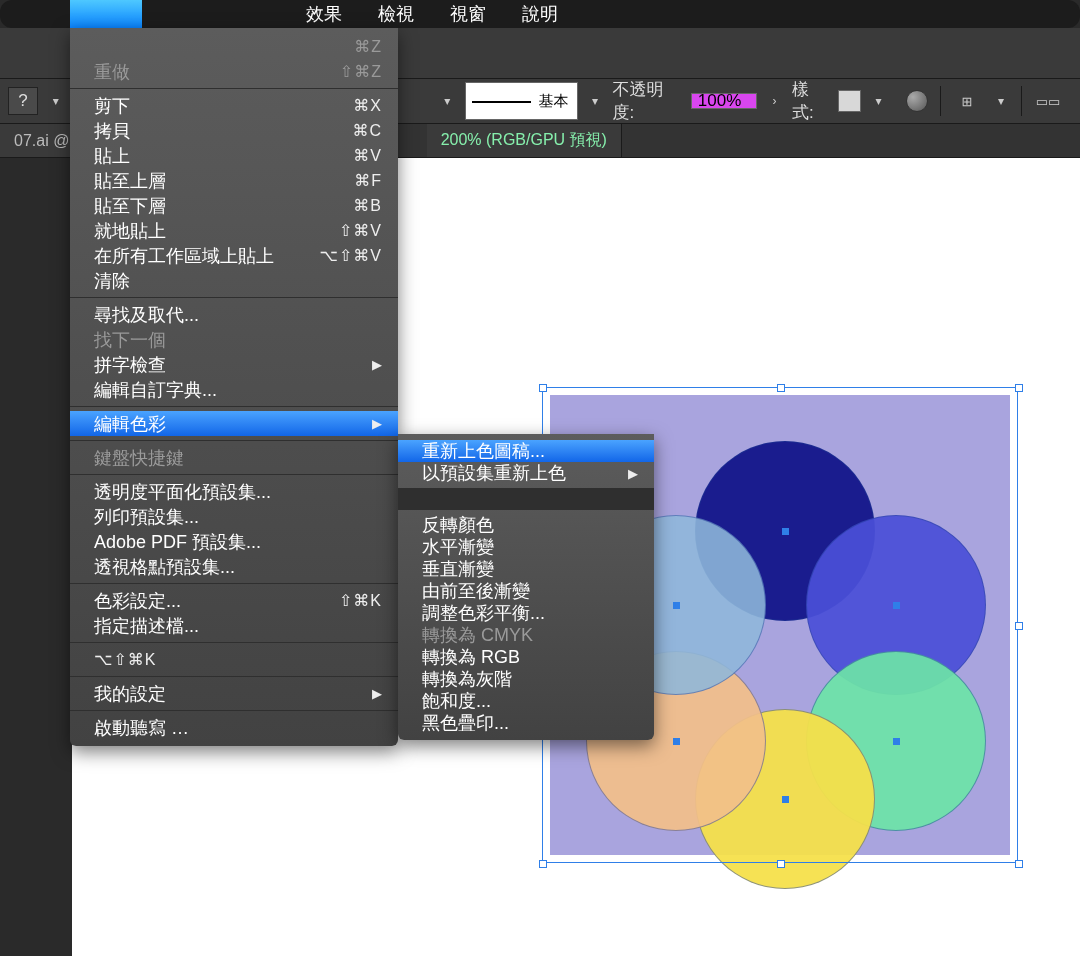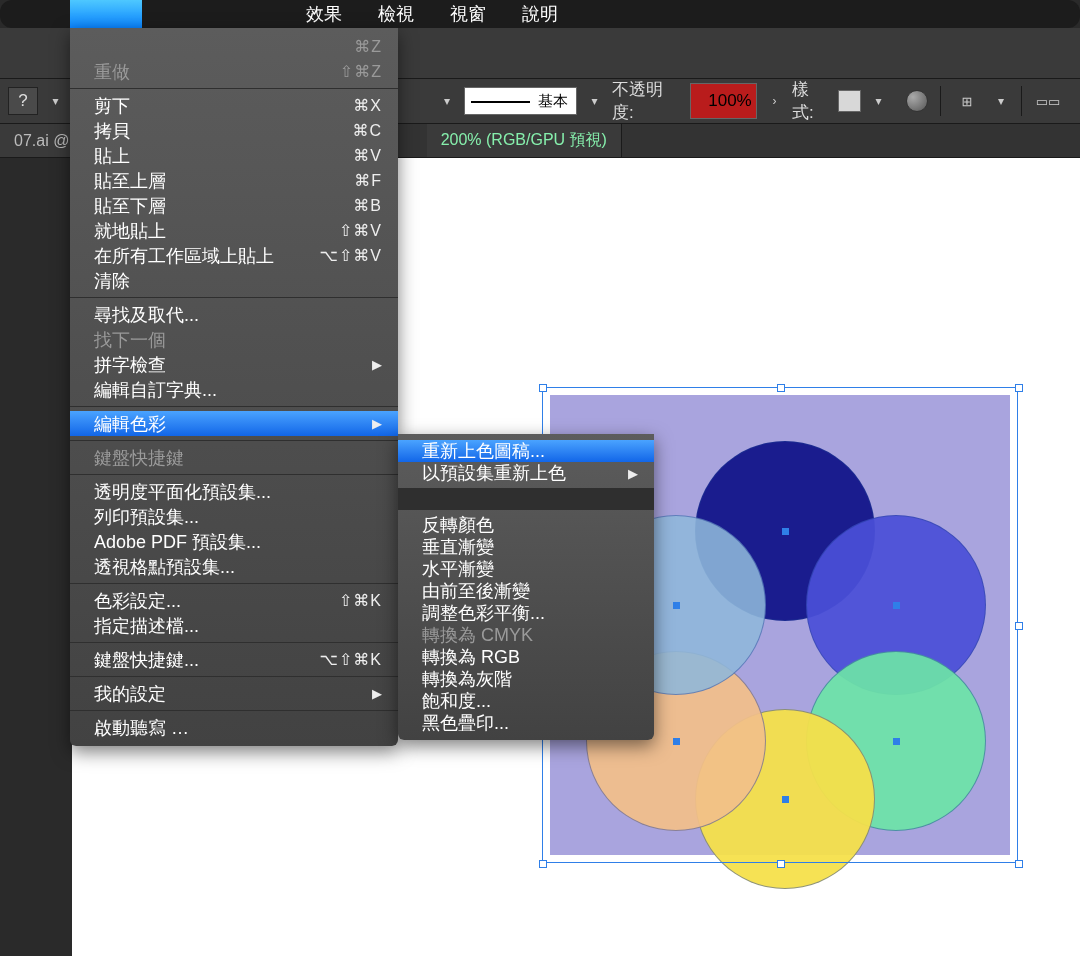--- a/index.html
+++ b/index.html
@@ -61,35 +61,35 @@
     display: flex; align-items: center; justify-content: center;
     color: #ddd;
     border: 1px solid #222;
   }
   .dd-arrow {
     width: 16px; height: 28px;
     display:flex; align-items:center; justify-content:center;
     color:#ccc; font-size:12px;
   }
   .stroke-swatch {
-    width: 120px; height: 28px;
+    width: 120px; height: 38px;
     background: #fff;
     display:flex; align-items:center; justify-content:center;
     color:#000; font-size:15px;
     border:1px solid #666;
     position:relative;
   }
   .stroke-swatch::before {
     content:""; position:absolute; left:6px; right:46px; top:50%; height:2px; background:#000;
   }
   .opacity-lbl { color:#ddd; }
   .opacity-val {
-    width: 70px; height: 36px;
-    background:#b91c1c; color:#000;
-    display:flex; align-items:center; padding-left:17px;
+    width: 70px; height: 16px;
+    background:#d946ef; color:#000;
+    display:flex; align-items:center; padding-left:6px;
     border:1px solid #666;
   }
   .divider { width:1px; height:30px; background:#1a1a1a; }
   .style-sw { width:24px; height:22px; background:#d8d8d8; border:1px solid #666;}
   .globe {
     width:22px; height:22px; border-radius:50%;
     background: radial-gradient(circle at 30% 30%, #aaa, #555);
     border:1px solid #333;
   }
   .align-ic, .gap-ic {
@@ -343,21 +343,20 @@
     <div class="mi sep"></div>
     <div class="mi">
       <span class="lbl">色彩設定...</span>
       <span class="sc">⇧⌘K</span>
     </div>
     <div class="mi">
       <span class="lbl">指定描述檔...</span>
     </div>
     <div class="mi sep"></div>
     <div class="mi">
-      <span class="lbl">鍵盤快捷鍵...</span>
       <span class="sc">⌥⇧⌘K</span>
     </div>
     <div class="mi sep"></div>
     <div class="mi">
       <span class="lbl">我的設定</span>
       <span class="arrow">▶</span>
     </div>
     <div class="mi sep"></div>
     <div class="mi">
       <span class="lbl">啟動聽寫 …</span>
@@ -370,24 +369,24 @@
     </div>
     <div class="mi">
       <span class="lbl">以預設集重新上色</span>
       <span class="arrow">▶</span>
     </div>
     <div class="mi sep"></div>
     <div class="mi">
       <span class="lbl">反轉顏色</span>
     </div>
     <div class="mi">
+      <span class="lbl">水平漸變</span>
+    </div>
+    <div class="mi">
       <span class="lbl">垂直漸變</span>
-    </div>
-    <div class="mi">
-      <span class="lbl">水平漸變</span>
     </div>
     <div class="mi">
       <span class="lbl">由前至後漸變</span>
     </div>
     <div class="mi">
       <span class="lbl">調整色彩平衡...</span>
     </div>
     <div class="mi disabled">
       <span class="lbl">轉換為 CMYK</span>
     </div>

